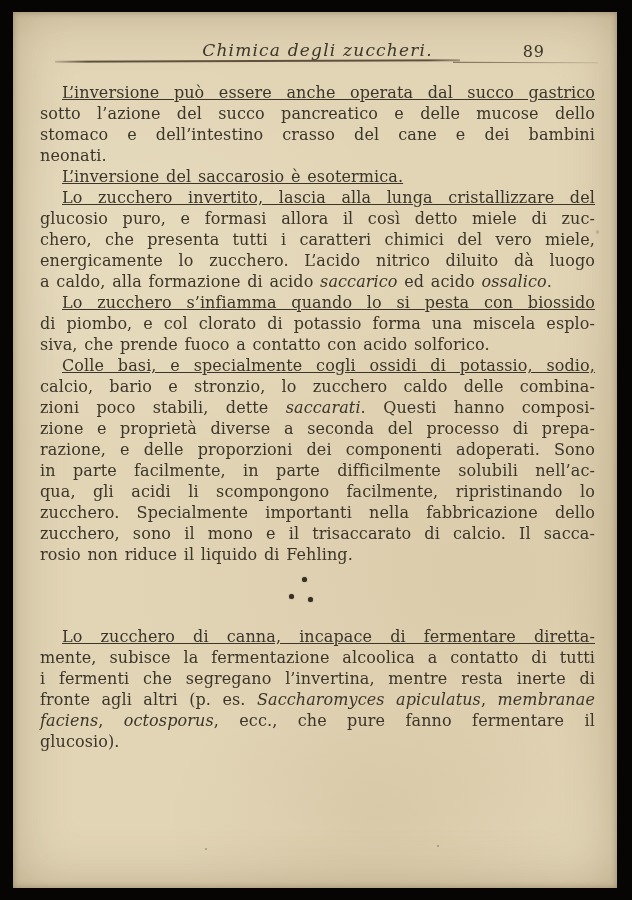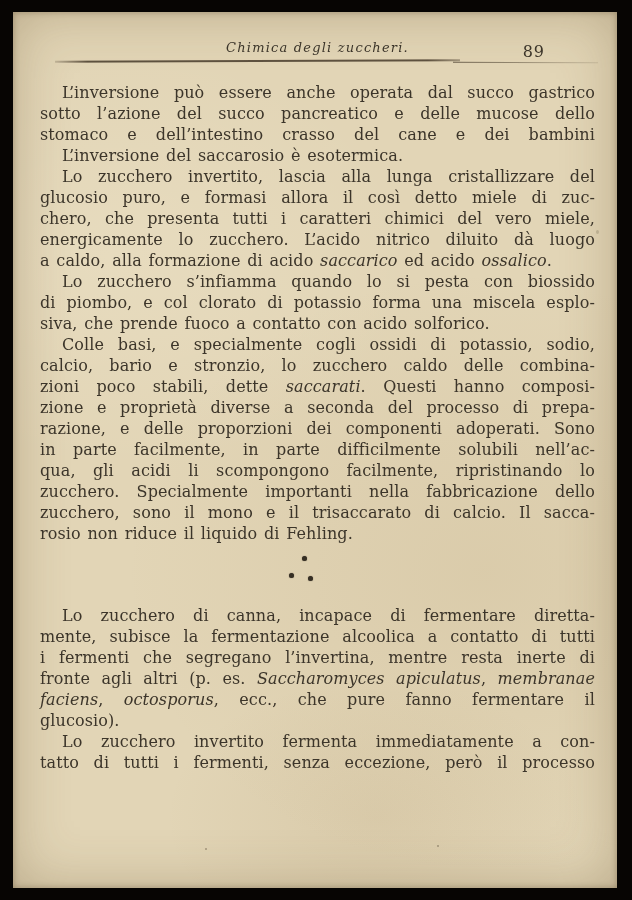--- a/index.html
+++ b/index.html
@@ -21,21 +21,21 @@
       var(--page, #e2d5b6);
     box-shadow:
       inset 0 0 55px rgba(95,72,38,0.30),
       inset 0 0 6px rgba(60,44,22,0.35);
   }
   .running-head {
     position: absolute;
     top: 28px; left: 27px; width: 555px;
     text-align: center;
     font-style: italic;
-    font-size: 13px;
+    font-size: 17px;
     letter-spacing: 1.2px;
     color: var(--ink, #3c352a);
   }
   .page-number {
     position: absolute;
     top: 30px; right: 72px;
     font-style: normal;
     font-size: 16px;
     letter-spacing: 1px;
     color: var(--ink, #3c352a);
@@ -61,21 +61,21 @@
     font-size: 16px;
   }
   .line {
     line-height: 21px;
     text-align: justify;
     text-align-last: justify;
     word-spacing: 1.5px;
     letter-spacing: 0.1px;
   }
   .line.end { text-align-last: left; }
-  .line.indent { text-indent: 22px; }
+  .line.indent { text-indent: 22px; text-decoration: underline; }
   .it { font-style: italic; }
   .sep {
     position: relative;
     height: 61px;
   }
   .sep .dot {
     position: absolute;
     width: 5px; height: 5px;
     border-radius: 50%;
     background: #362f24;
@@ -96,20 +96,21 @@
 <div class="page">
   <div class="running-head">Chimica degli zuccheri.</div>
   <div class="page-number">89</div>
   <div class="head-rule"></div>
   <div class="head-rule tail"></div>
   <div class="text-block">
       <div>
         <div class="line indent"><span>L’inversione può essere anche operata dal succo gastrico</span></div>
         <div class="line"><span>sotto l’azione del succo pancreatico e delle mucose dello</span></div>
         <div class="line"><span>stomaco e dell’intestino crasso del cane e dei bambini</span></div>
+        <div class="line end"><span>neonati.</span></div>
       </div>
       <div>
         <div class="line end indent"><span>L’inversione del saccarosio è esotermica.</span></div>
       </div>
       <div>
         <div class="line indent"><span>Lo zucchero invertito, lascia alla lunga cristallizzare del</span></div>
         <div class="line"><span>glucosio puro, e formasi allora il così detto miele di zuc-</span></div>
         <div class="line"><span>chero, che presenta tutti i caratteri chimici del vero miele,</span></div>
         <div class="line"><span>energicamente lo zucchero. L’acido nitrico diluito dà luogo</span></div>
         <div class="line end"><span>a caldo, alla formazione di acido </span><span class="it">saccarico</span><span> ed acido </span><span class="it">ossalico</span><span>.</span></div>
@@ -137,21 +138,17 @@
         <span class="dot d3"></span>
       </div>
       <div>
         <div class="line indent"><span>Lo zucchero di canna, incapace di fermentare diretta-</span></div>
         <div class="line"><span>mente, subisce la fermentazione alcoolica a contatto di tutti</span></div>
         <div class="line"><span>i fermenti che segregano l’invertina, mentre resta inerte di</span></div>
         <div class="line"><span>fronte agli altri (p. es. </span><span class="it">Saccharomyces apiculatus</span><span>, </span><span class="it">membranae</span></div>
         <div class="line"><span class="it">faciens</span><span>, </span><span class="it">octosporus</span><span>, ecc., che pure fanno fermentare il</span></div>
         <div class="line end"><span>glucosio).</span></div>
       </div>
-      <div>
-        <div class="line indent"><span>Lo zucchero invertito fermenta immediatamente a con-</span></div>
-        <div class="line"><span>tatto di tutti i fermenti, senza eccezione, però il processo</span></div>
-      </div>
     </div>
   <div class="speck" style="left:192px; top:836px; width:2px; height:2px;"></div>
   <div class="speck" style="left:424px; top:833px; width:2px; height:2px;"></div>
   <div class="speck" style="left:583px; top:218px; width:3px; height:4px; opacity:0.5;"></div>
 </div>
 
 </body></html>

